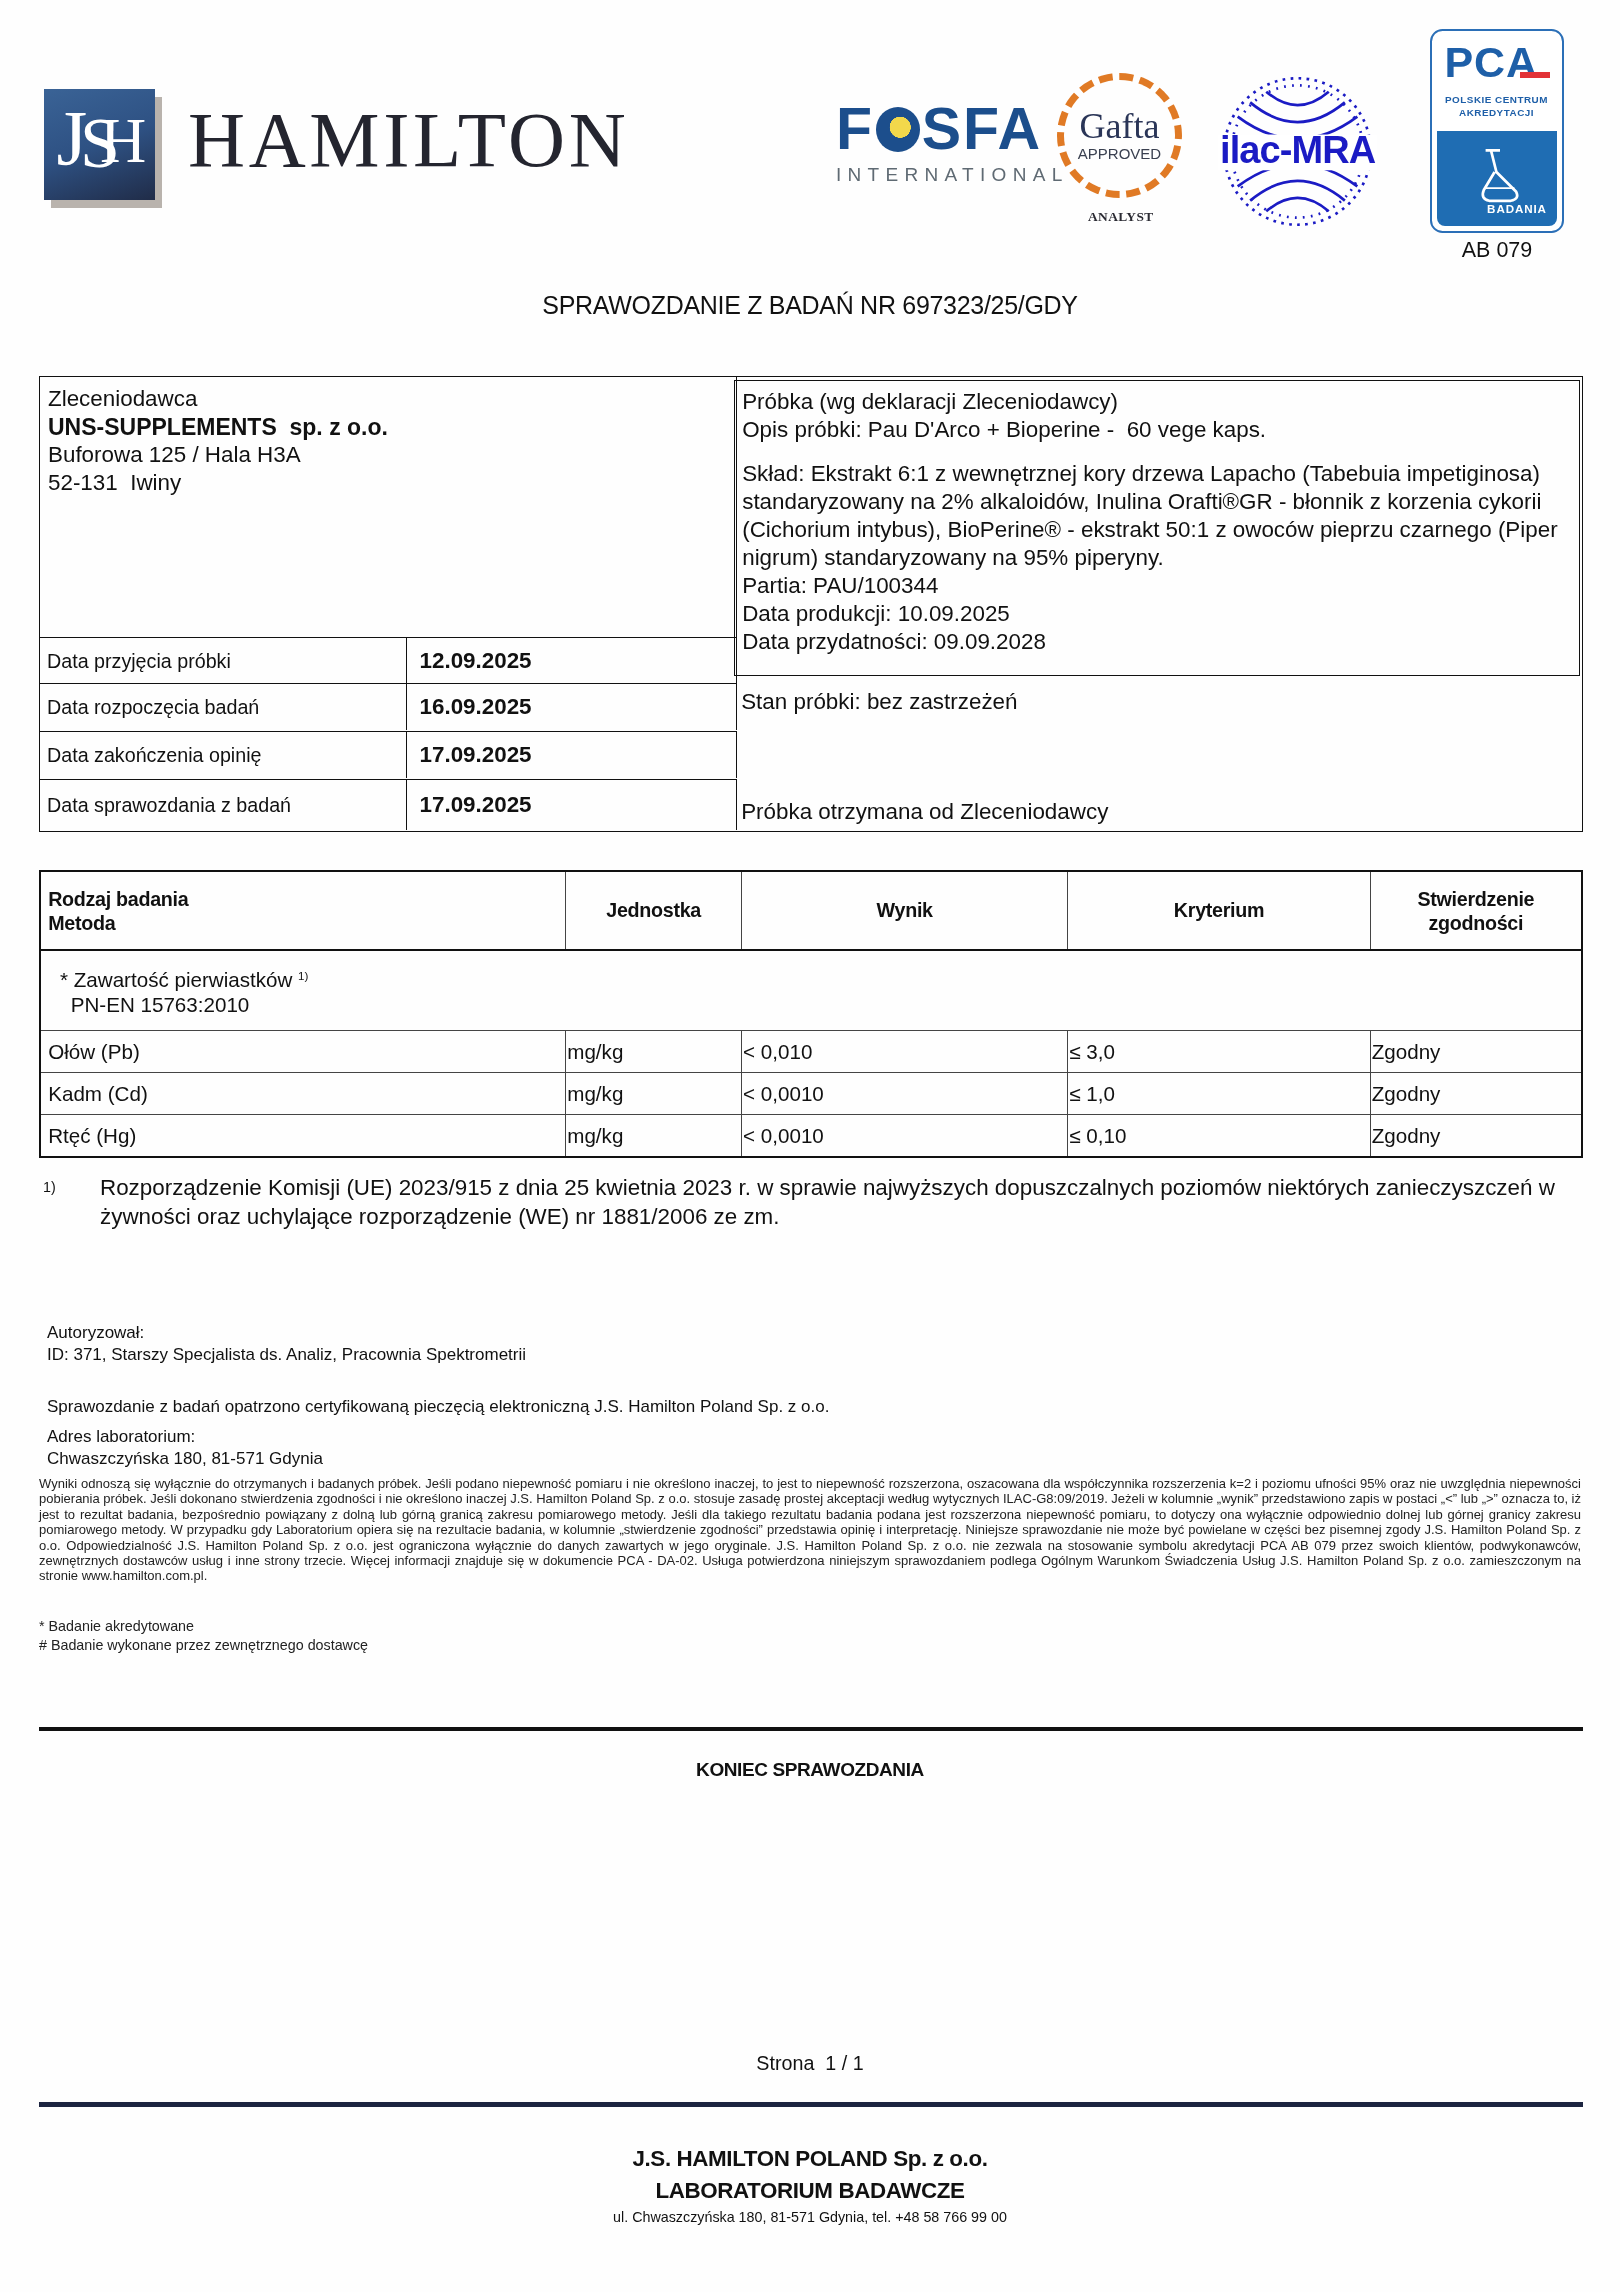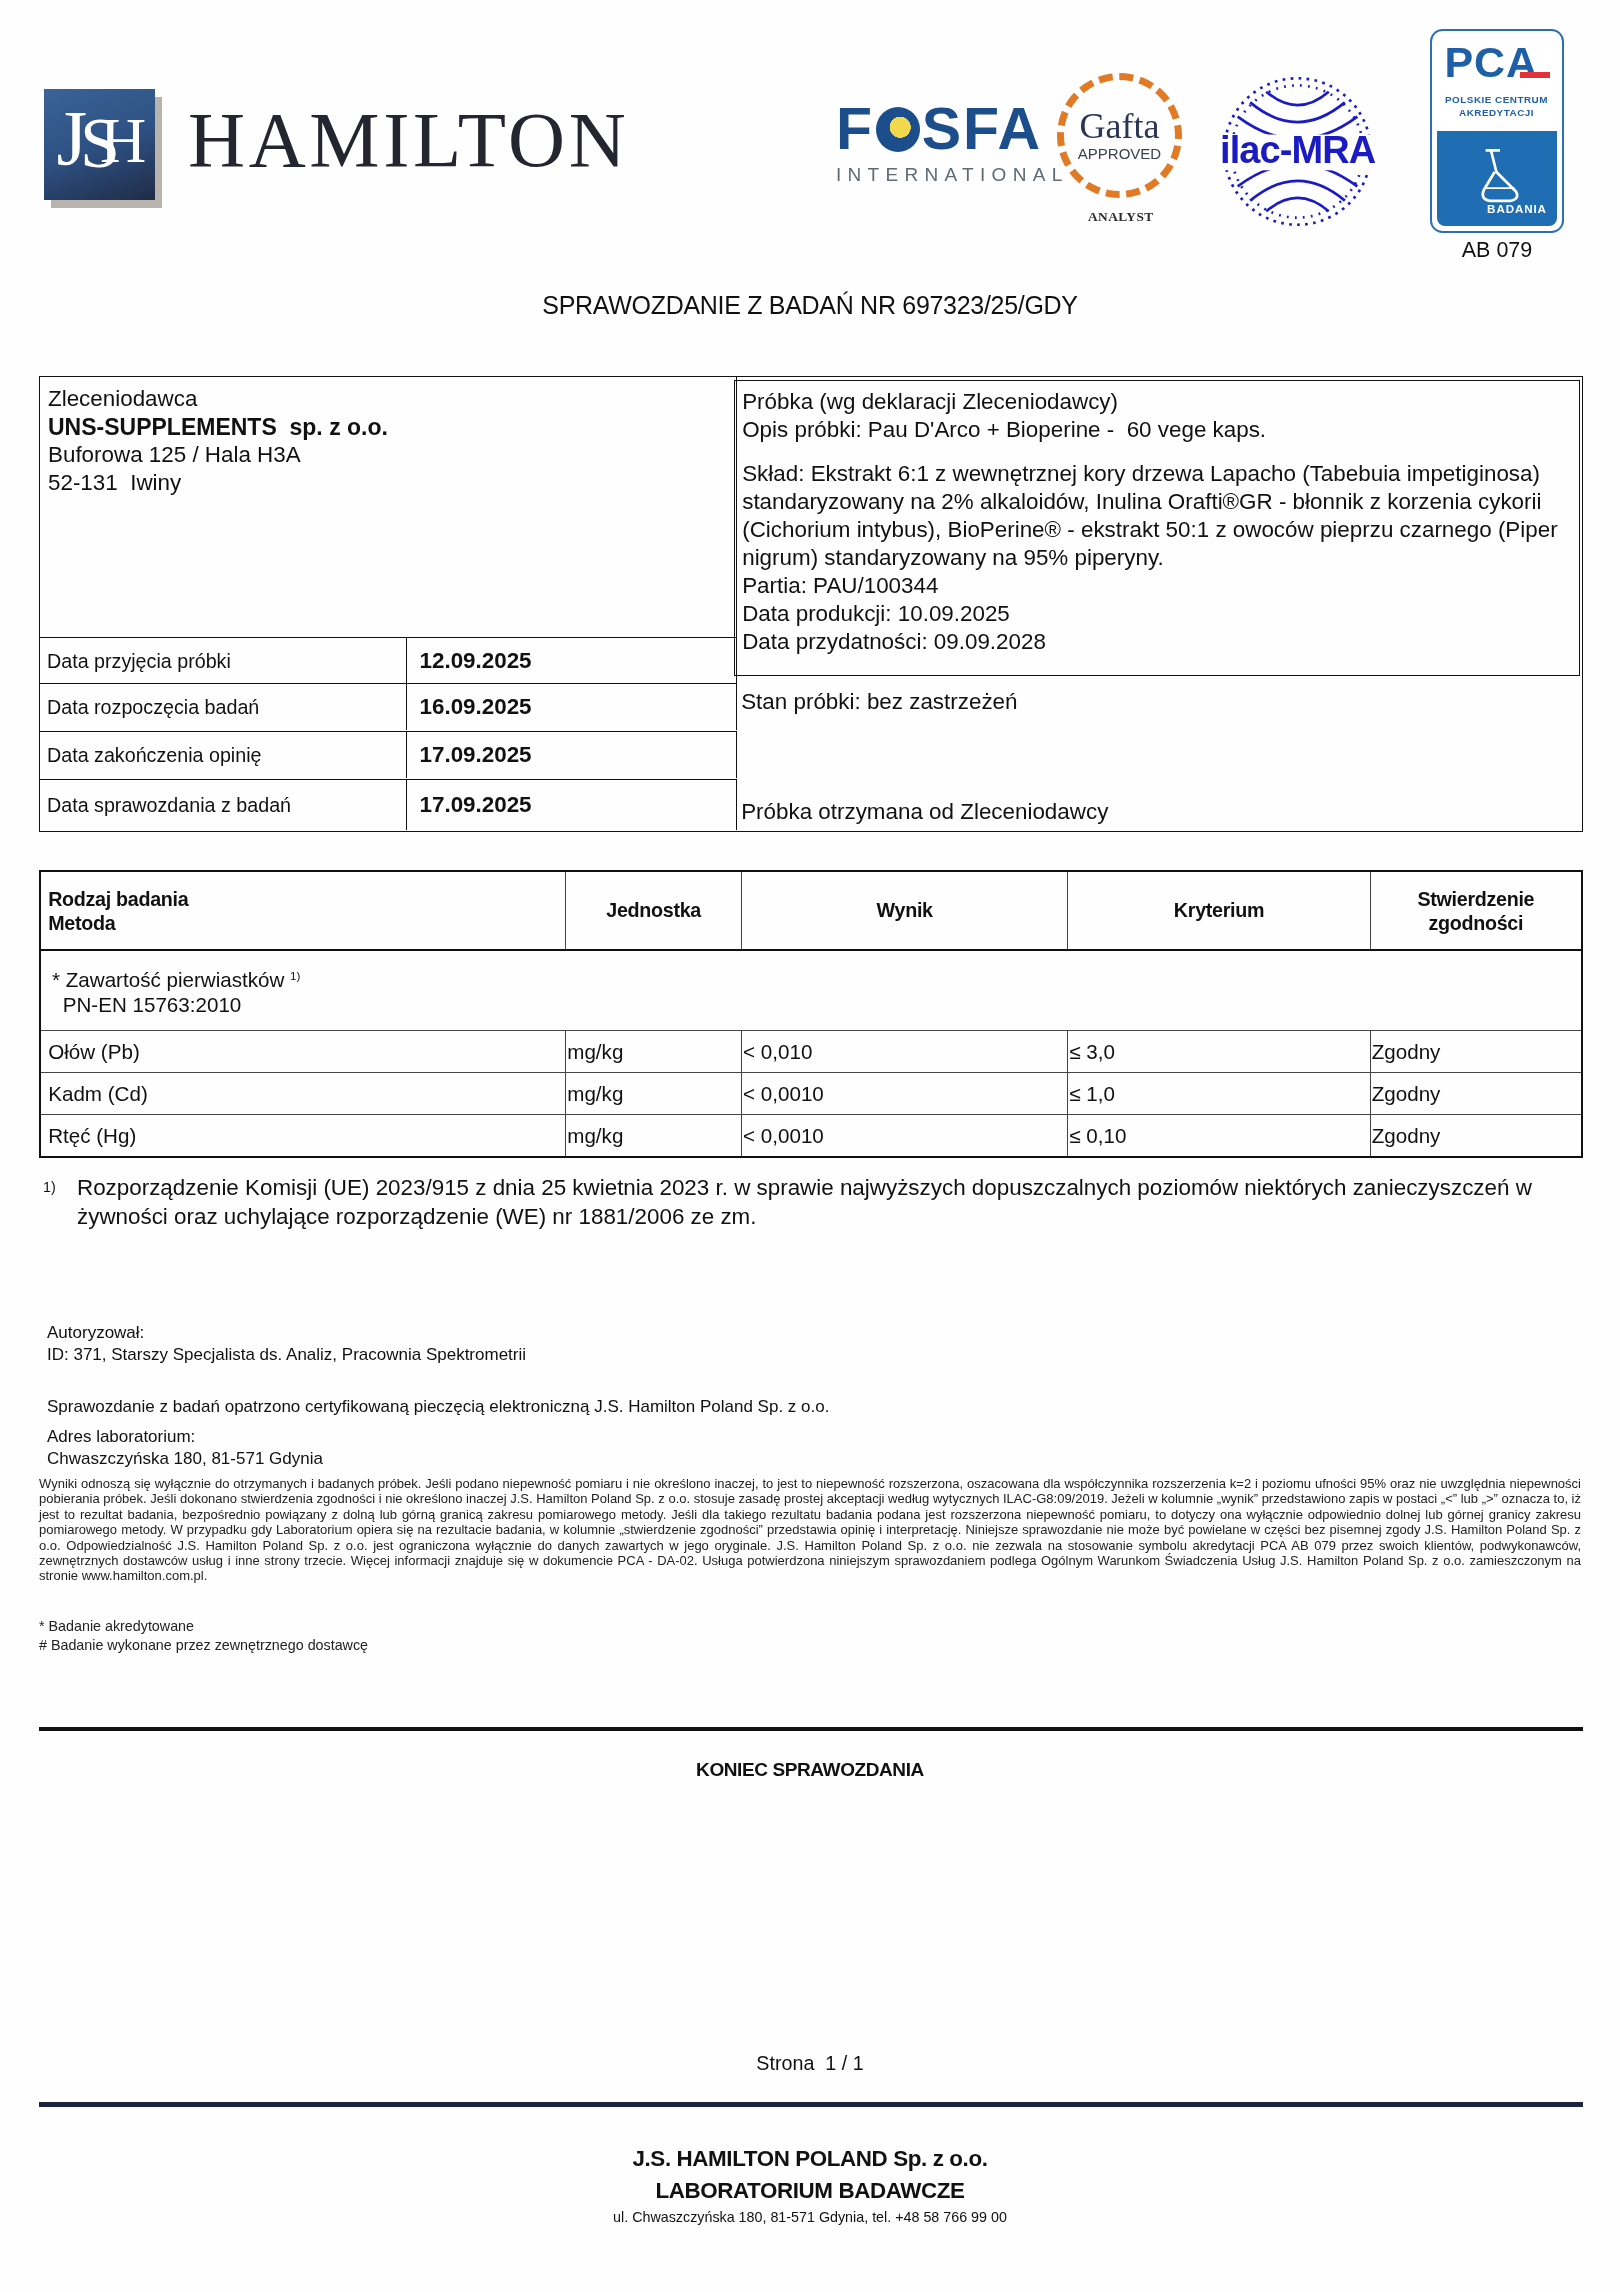--- a/index.html
+++ b/index.html
@@ -56,27 +56,27 @@
   .received { position:absolute; left:7.2px; bottom:5.4px; font-size:22.4px; }
 
   
   table.results { position:absolute; left:39px; top:870px; width:1544px; border-collapse:collapse; font-size:20.6px; }
   table.results th, table.results td { border:0.9px solid #444; }
   table.results thead tr { border:2.7px solid #111; }
   table.results th { height:75px; font-weight:bold; font-size:19.7px; text-align:center; letter-spacing:-0.3px; }
   table.results th.first { text-align:left; padding-left:7.2px; line-height:24px; }
   table.results td { height:39px; text-align:left; }
   table.results td.name { text-align:left; padding-left:7.2px; }
-  table.results tr.group td { height:77px; text-align:left; padding-left:11px; line-height:24px; vertical-align:middle; }
+  table.results tr.group td { height:77px; text-align:left; padding-left:19px; line-height:24px; vertical-align:middle; }
   table.results tbody { border:2.7px solid #111; }
   sup { font-size:11.6px; vertical-align:7.2px; }
 
   .footnote { left:43px; top:1173px; width:1540px; font-size:22.4px; line-height:29px; }
   .footnote .mark { position:absolute; left:0; top:0; font-size:14.3px; }
-  .footnote .txt { margin-left:34px; }
+  .footnote .txt { margin-left:57px; }
 
   
   .auth { left:47px; top:1322px; font-size:17px; line-height:21.5px; }
   .seal { left:47px; top:1397px; font-size:17px; }
   .lab-addr { left:47px; top:1426px; font-size:17px; line-height:21.5px; }
   .disclaimer { left:39px; top:1476px; width:1542px; font-size:13px; line-height:15.4px; text-align:justify; color:#222; }
   .legend { left:39px; top:1617px; font-size:14.3px; line-height:19px; color:#222; }
 
   .end-rule { left:39px; top:1727px; width:1544px; height:3.6px; background:#111; }
   .end-text { left:0; width:1620px; top:1759px; text-align:center; font-size:19px; font-weight:bold; letter-spacing:-0.4px; }

